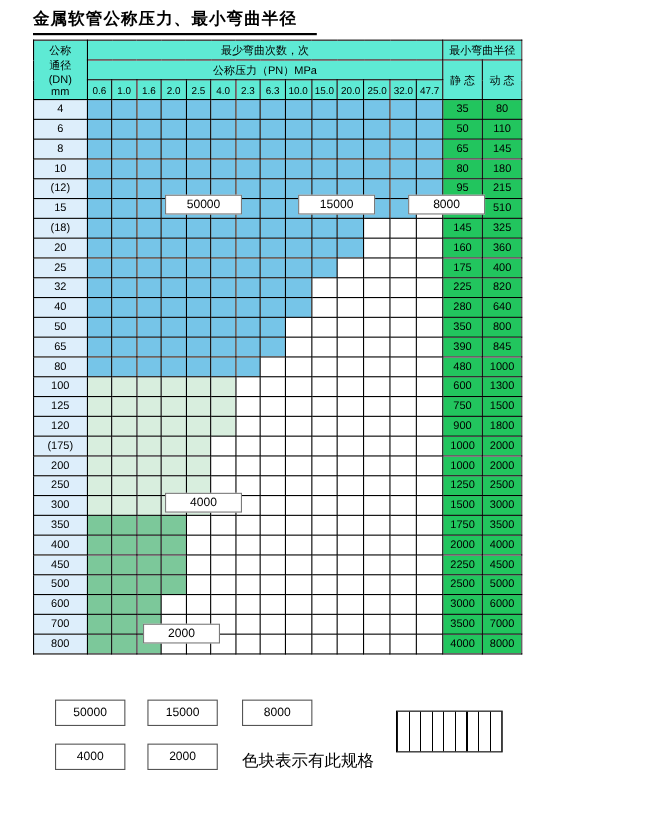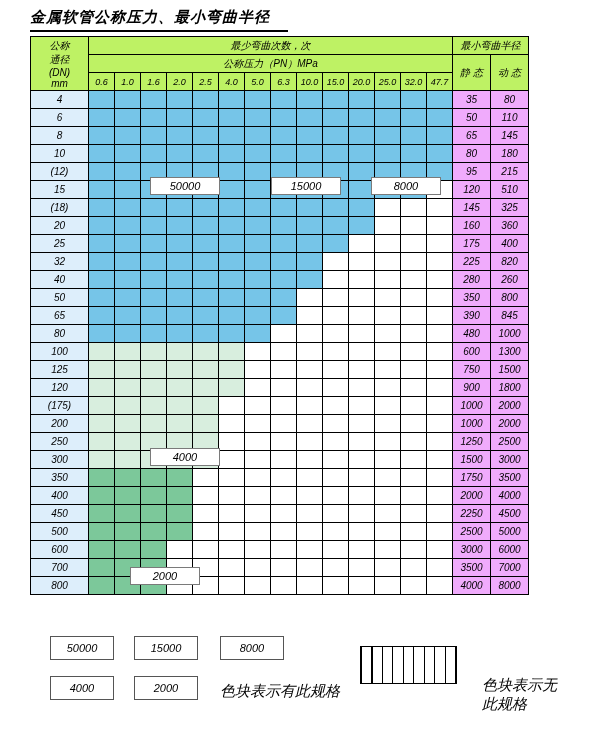--- a/index.html
+++ b/index.html
@@ -3,21 +3,21 @@
 <meta charset="utf-8">
 <style>
   html,body{margin:0;padding:0;}
   body{
     width:600px;height:743px;
     background:#ffffff;
     font-family:"Liberation Sans","DejaVu Sans",sans-serif;
     color:#000;
     -webkit-font-smoothing:antialiased;
   }
-  #page{position:relative;width:600px;height:743px;overflow:hidden;font-style:italic;}
+  #page{position:relative;width:475px;height:743px;overflow:hidden;}
 
   
   .title{
     position:absolute;left:30px;top:8px;
     font-size:15px;font-weight:bold;letter-spacing:1px;
     font-family:"DejaVu Serif","Liberation Serif",serif;
   }
   .title-rule{
     position:absolute;left:30px;top:30px;width:258px;height:2px;background:#000;
   }
@@ -32,28 +32,28 @@
   table.main td,table.main th{
     border:1px solid #000;
     padding:0;
     text-align:center;
     vertical-align:middle;
     font-weight:normal;
     height:17px;
     overflow:hidden;
     white-space:nowrap;
   }
-  .hdr{background:#bef264;}
+  .hdr{background:#5eead4;}
   .dn-col{width:58px;}
   .p-col{width:26px;}
   .r-col{width:38px;}
   .hdr-txt{font-size:10px;}
   .hdr-small{font-size:9px;}
   .dncell{background:#ddeefb;height:17px;}
-  .rcell{background:#f0abfc;}
+  .rcell{background:#22c55e;}
 
   
   .f-blue   {background:#76c5e8;}
   .f-blue2  {background:#8fd2ee;}
   .f-lblue  {background:#c9e9f7;}
   .f-green  {background:#7cc89a;}
   .f-lgreen {background:#d8eede;}
   .f-none   {background:#ffffff;}
 
   
@@ -136,21 +136,21 @@
           <td class="hdr" rowspan="2">静 态</td>
           <td class="hdr" rowspan="2">动 态</td>
         </tr>
         <tr id="pressure-cols-row">
             <td class="hdr hdr-small">0.6</td>
             <td class="hdr hdr-small">1.0</td>
             <td class="hdr hdr-small">1.6</td>
             <td class="hdr hdr-small">2.0</td>
             <td class="hdr hdr-small">2.5</td>
             <td class="hdr hdr-small">4.0</td>
-            <td class="hdr hdr-small">5.0</td>
+            <td class="hdr hdr-small">2.3</td>
             <td class="hdr hdr-small">6.3</td>
             <td class="hdr hdr-small">10.0</td>
             <td class="hdr hdr-small">15.0</td>
             <td class="hdr hdr-small">20.0</td>
             <td class="hdr hdr-small">25.0</td>
             <td class="hdr hdr-small">32.0</td>
             <td class="hdr hdr-small">47.7</td>
           </tr>
       </thead>
       <tbody id="tbody">
@@ -354,21 +354,21 @@
             <td class="f-blue"></td>
             <td class="f-blue"></td>
             <td class="f-blue"></td>
             <td class="f-blue"></td>
             <td class="f-none"></td>
             <td class="f-none"></td>
             <td class="f-none"></td>
             <td class="f-none"></td>
             <td class="f-none"></td>
             <td class="rcell">280</td>
-            <td class="rcell">260</td>
+            <td class="rcell">640</td>
           </tr>
           <tr>
             <td class="dncell">50</td>
             <td class="f-blue"></td>
             <td class="f-blue"></td>
             <td class="f-blue"></td>
             <td class="f-blue"></td>
             <td class="f-blue"></td>
             <td class="f-blue"></td>
             <td class="f-blue"></td>

